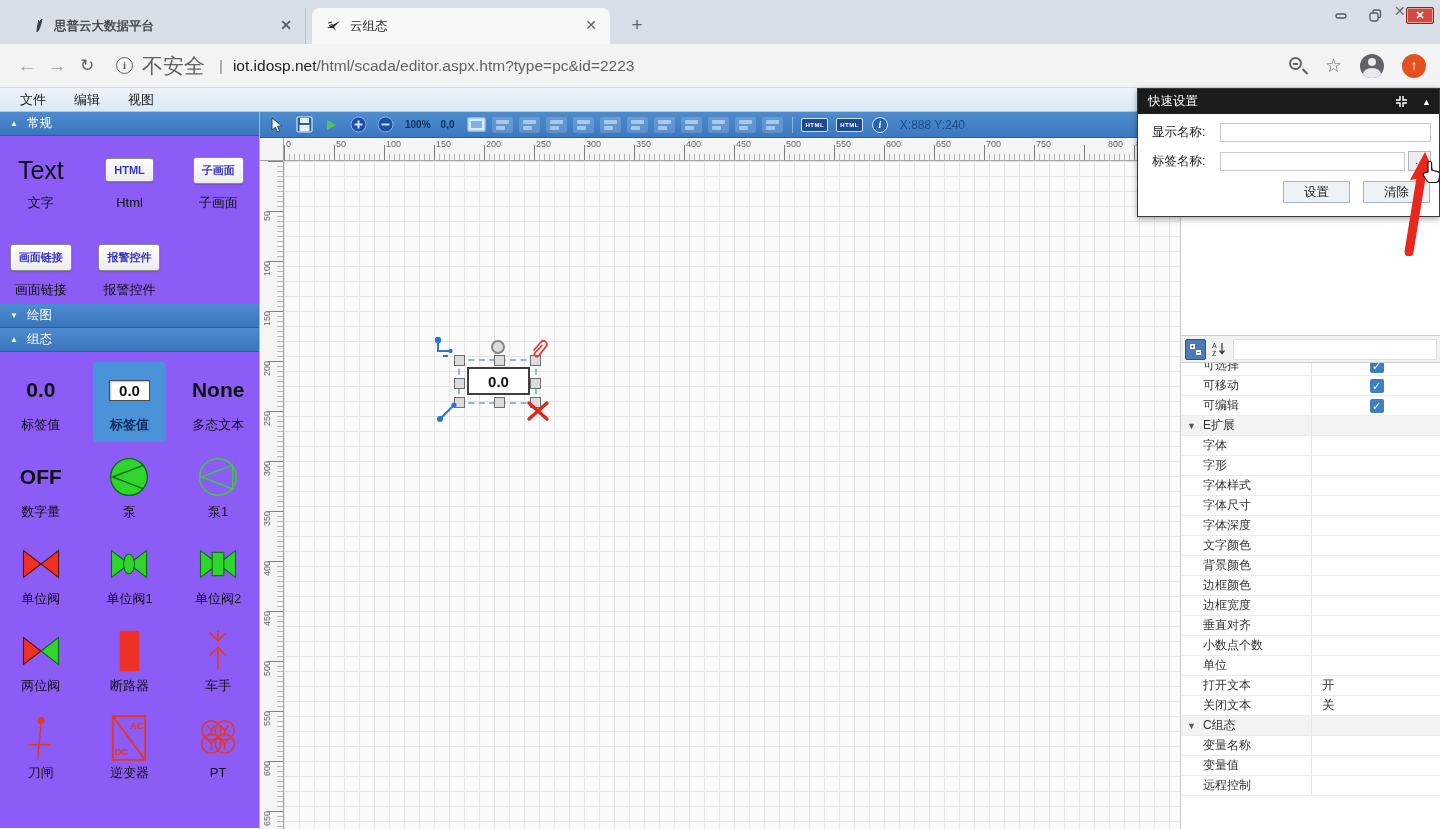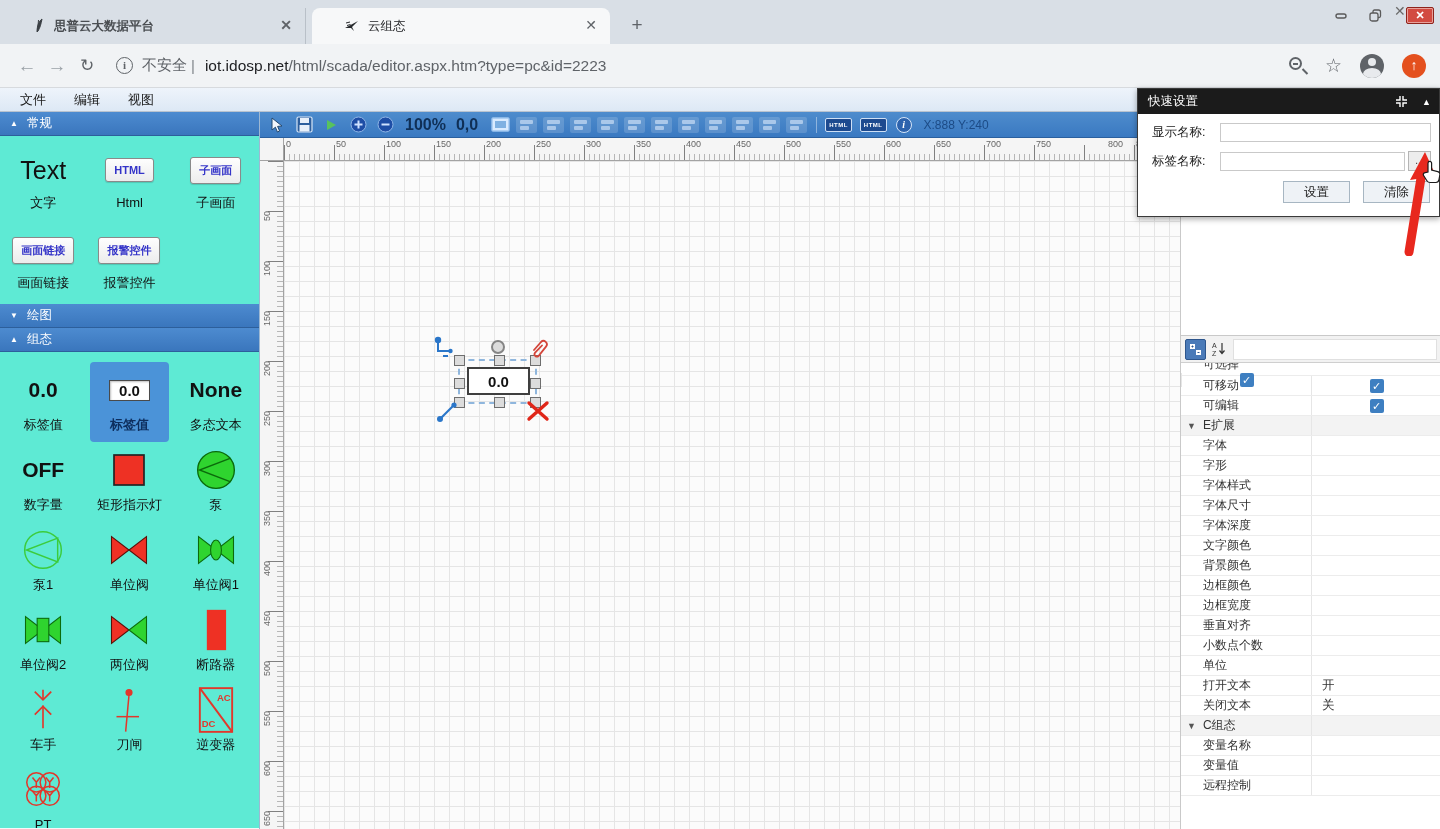--- a/index.html
+++ b/index.html
@@ -6,36 +6,36 @@
   html,body{width:1440px;height:829px;overflow:hidden;font-family:"Liberation Sans",sans-serif;}
   .screen{position:relative;width:1440px;height:829px;background:#fff;}
 
   
   .tabbar{position:absolute;left:0;top:0;width:1440px;height:44px;background:#d9dfe6;}
   .tab{position:absolute;top:8px;height:36px;display:flex;align-items:center;font-size:12.5px;color:#4a4e52;}
   .tab .fav{width:16px;height:16px;margin-right:8px;flex:0 0 16px;}
   .tab .t-title{max-width:190px;overflow:hidden;white-space:nowrap;}
   .tab .t-close{margin-left:auto;color:#5f6368;font-size:14px;width:18px;height:18px;line-height:17px;text-align:center;border-radius:50%;}
   .tab-inactive{left:14px;width:292px;padding:0 10px 0 16px;border-right:1px solid #b9c0c8;font-weight:bold;}
-  .tab-active{left:312px;width:298px;background:#f7f8f9;border-radius:8px 8px 0 0;padding:0 10px 0 32px;color:#202124;}
+  .tab-active{left:312px;width:298px;background:#f7f8f9;border-radius:8px 8px 0 0;padding:0 10px 0 14px;color:#202124;}
   .newtab{position:absolute;left:624px;top:12px;width:26px;height:26px;font-size:19px;color:#5f6368;text-align:center;line-height:25px;border-radius:50%;}
   .wincontrols{position:absolute;right:0;top:0;height:30px;display:flex;align-items:center;}
   .wc{width:34px;height:26px;color:#5a5a5a;font-size:12px;text-align:center;line-height:26px;}
   .wc svg{display:block;margin:7px auto 0;}
   .wc-close-wrap{position:relative;width:48px;height:30px;}
   .wc-close-x{position:absolute;left:2px;top:3px;color:#6a6a6a;font-size:14px;}
   .wc-close-red{position:absolute;right:6px;top:7px;width:28px;height:17px;background:#d24b41;border:1px solid #8e241c;border-radius:2px;color:#fff;font-size:11px;font-weight:bold;text-align:center;line-height:15px;box-shadow:0 0 0 1px #e8a19b inset;}
 
   .addrbar{position:absolute;left:0;top:44px;width:1440px;height:44px;background:#f1f3f5;display:flex;align-items:center;border-bottom:1px solid #d7dade;}
   .navbtn{font-size:19px;color:#9aa0a6;width:30px;text-align:center;}
   .navbtn.reload{color:#5f6368;font-size:17px;}
   .addrbar .back{margin-left:12px;}
   .omnibox{display:flex;align-items:center;height:32px;margin-left:14px;flex:1;}
   .info-circle{width:17px;height:17px;border:1.6px solid #5f6368;border-radius:50%;color:#5f6368;font-size:11px;font-weight:bold;text-align:center;line-height:14px;margin-right:9px;font-family:"Liberation Serif",serif;}
-  .sec-label{font-size:15px;color:#5f6368;margin-right:4px;}
+  .sec-label{font-size:21px;color:#5f6368;margin-right:14px;}
   .sep-bar{color:#80868b;font-size:15px;margin-right:10px;}
   .url-domain{font-size:15.5px;color:#202124;}
   .url-path{font-size:15.5px;color:#5f6368;}
   .addr-icons{display:flex;align-items:center;margin-left:auto;margin-right:14px;gap:18px;}
   .star{font-size:19px;color:#5f6368;}
   .zoomlens{position:relative;width:18px;height:18px;}
   .zoomlens .lens{position:absolute;left:0;top:0;width:13px;height:13px;border:2px solid #5f6368;border-radius:50%;}
   .zoomlens .lens::after{content:"";position:absolute;left:2px;top:4px;width:5px;height:2px;background:#5f6368;}
   .zoomlens .handle{position:absolute;right:1px;bottom:0;width:2px;height:7px;background:#5f6368;transform:rotate(-45deg);}
   .avatar{width:24px;height:24px;border-radius:50%;background:#5f6368;position:relative;overflow:hidden;}
@@ -44,39 +44,39 @@
   .updot{width:24px;height:24px;border-radius:50%;background:#e4501e;color:#fff;font-size:14px;font-weight:bold;text-align:center;line-height:23px;}
 
   .menubar{position:absolute;left:0;top:88px;width:1440px;height:24px;background:linear-gradient(#eef4fb,#dde8f5);border-bottom:1px solid #b9c3cf;display:flex;align-items:center;}
   .menu-item{font-size:13px;color:#1b1b1b;padding:0 14px;}
   .menu-item:first-child{margin-left:6px;}
 
   
   .sidebar{position:absolute;left:0;top:112px;width:260px;height:717px;background:#f7f7f7;border-right:1px solid #9db8d3;overflow:hidden;}
   .sec{height:24px;background:linear-gradient(#4d8bd0,#3a76bd);color:#fff;display:flex;align-items:center;font-size:12.5px;border-bottom:1px solid #2d5f9b;}
   .sec .tri{font-size:8px;margin:0 9px 0 10px;}
-  .pgrid{display:grid;grid-template-columns:repeat(3,1fr);background:#5eead4;}
+  .pgrid{display:grid;grid-template-columns:repeat(3,1fr);background:#8b5cf6;gap:7px;}
   .pgrid.general{height:168px;padding-top:8px;}
   .pgrid.scada{height:476px;padding-top:10px;overflow:hidden;align-content:start;}
   .pcell{display:flex;flex-direction:column;align-items:center;min-height:80px;padding-top:4px;}
   .pgrid.scada .pcell{min-height:80px;}
   .pprev{height:48px;display:flex;align-items:center;justify-content:center;}
   .pgrid.general .pprev{height:44px;}
   .plabel{font-size:13px;color:#111;text-align:center;line-height:15px;margin-top:3px;padding:0 2px;}
   .ptext{font-size:21px;font-weight:bold;color:#111;}
   .ptext.big{font-size:25px;font-weight:normal;}
   .pbtn{border:1px solid #8a8a8a;background:linear-gradient(#fefefe,#ececec);color:#3434c8;font-size:11px;font-weight:bold;padding:5px 8px;border-radius:3px;box-shadow:0 1px 1px rgba(0,0,0,.15);white-space:nowrap;}
   .pcell.sel{background:#4b93d8;border-radius:4px;margin:0 4px;}
   .pcell.sel .plabel{color:#0e2f5f;font-weight:bold;}
   .pboxed{background:#fff;border:1px solid #4a4a4a;box-shadow:inset 1px 1px 2px rgba(0,0,0,.25);padding:1px 9px;font-size:15px;font-weight:bold;color:#111;}
 
   
   .etoolbar{position:absolute;left:260px;top:112px;width:920px;height:26px;background:linear-gradient(#4e8ccd,#3a79c1);display:flex;align-items:center;border-bottom:1px solid #2a5f9e;}
   .tbtn{margin-left:7px;display:flex;align-items:center;justify-content:center;width:20px;height:20px;flex:0 0 auto;}
-  .tb-text{color:#0f2f56;font-weight:bold;font-size:16px;margin-left:10px;}
+  .tb-text{color:#0f2f56;font-weight:bold;font-size:10px;margin-left:10px;}
   .tbgray{margin-left:6px;width:21px;height:16px;border-radius:2px;background:rgba(255,255,255,.16);position:relative;flex:0 0 auto;}
   .tbgray::before,.tbgray::after{content:"";position:absolute;left:4px;height:4px;background:rgba(230,240,255,.55);border-radius:1px;}
   .tbgray::before{top:3px;width:13px;}
   .tbgray::after{top:9px;width:9px;}
   .tb-sep{width:1px;height:16px;background:rgba(255,255,255,.4);margin-left:9px;}
   .htmlbadge{margin-left:8px;background:#1d4a8f;border:1px solid #cfe0f5;border-radius:2px;color:#fff;font-size:6px;font-weight:bold;padding:3px 3px;letter-spacing:.5px;}
   .infoicon{margin-left:9px;width:16px;height:16px;border-radius:50%;background:#2d63ad;border:1px solid #d5e5f8;color:#fff;font-size:10px;font-style:italic;font-weight:bold;text-align:center;line-height:14px;font-family:"Liberation Serif",serif;}
   .coords{color:#1c4b86;font-size:12px;margin-left:12px;}
 
   
@@ -270,28 +270,20 @@
           <div class="pprev">
             <span class="ptext">None</span>
           </div>
           <div class="plabel">多态文本</div>
         </div>
         <div class="pcell">
           <div class="pprev">
             <span class="ptext">OFF</span>
           </div>
           <div class="plabel">数字量</div>
-        </div>
-        <div class="pcell">
-          <div class="pprev">
-            <svg width="40" height="40" viewBox="0 0 48 48">
-              <rect x="6" y="6" width="36" height="36" fill="#ee3124" stroke="#222" stroke-width="2"></rect>
-            </svg>
-          </div>
-          <div class="plabel">矩形指示灯</div>
         </div>
         <div class="pcell">
           <div class="pprev">
             <svg width="44" height="44" viewBox="0 0 48 48">
               <circle cx="24" cy="24" r="20" fill="#2fd42f" stroke="#0b6b0b" stroke-width="1.5"></circle>
               <polyline points="40,11 6,24 40,37" fill="none" stroke="#0b6b0b" stroke-width="1.5"></polyline>
             </svg>
           </div>
           <div class="plabel">泵</div>
         </div>
@@ -548,21 +540,21 @@
         <span class="ptoolbtn">
             <svg width="15" height="16" viewBox="0 0 15 16">
               <text x="0" y="7" font-size="7" fill="#333" font-family="Liberation Sans">A</text>
               <text x="0" y="15" font-size="7" fill="#333" font-family="Liberation Sans">Z</text>
               <path d="M10 2 V12 M7.5 9.5 L10 12.5 L12.5 9.5" stroke="#333" stroke-width="1.2" fill="none"></path>
             </svg>
           </span>
         <span class="ptoolfill"></span>
       </div>
       <div class="proprows" id="proprows">
-          <div class="prow" style="margin-top: -7px; flex-direction: column;">
+          <div class="prow" style="margin-top: -7px;">
             <div class="lc">
               <span>可选择</span>
             </div>
             <div class="vc">
               <span class="pcheck">✓</span>
             </div>
           </div>
           <div class="prow">
             <div class="lc">
               <span>可移动</span>

